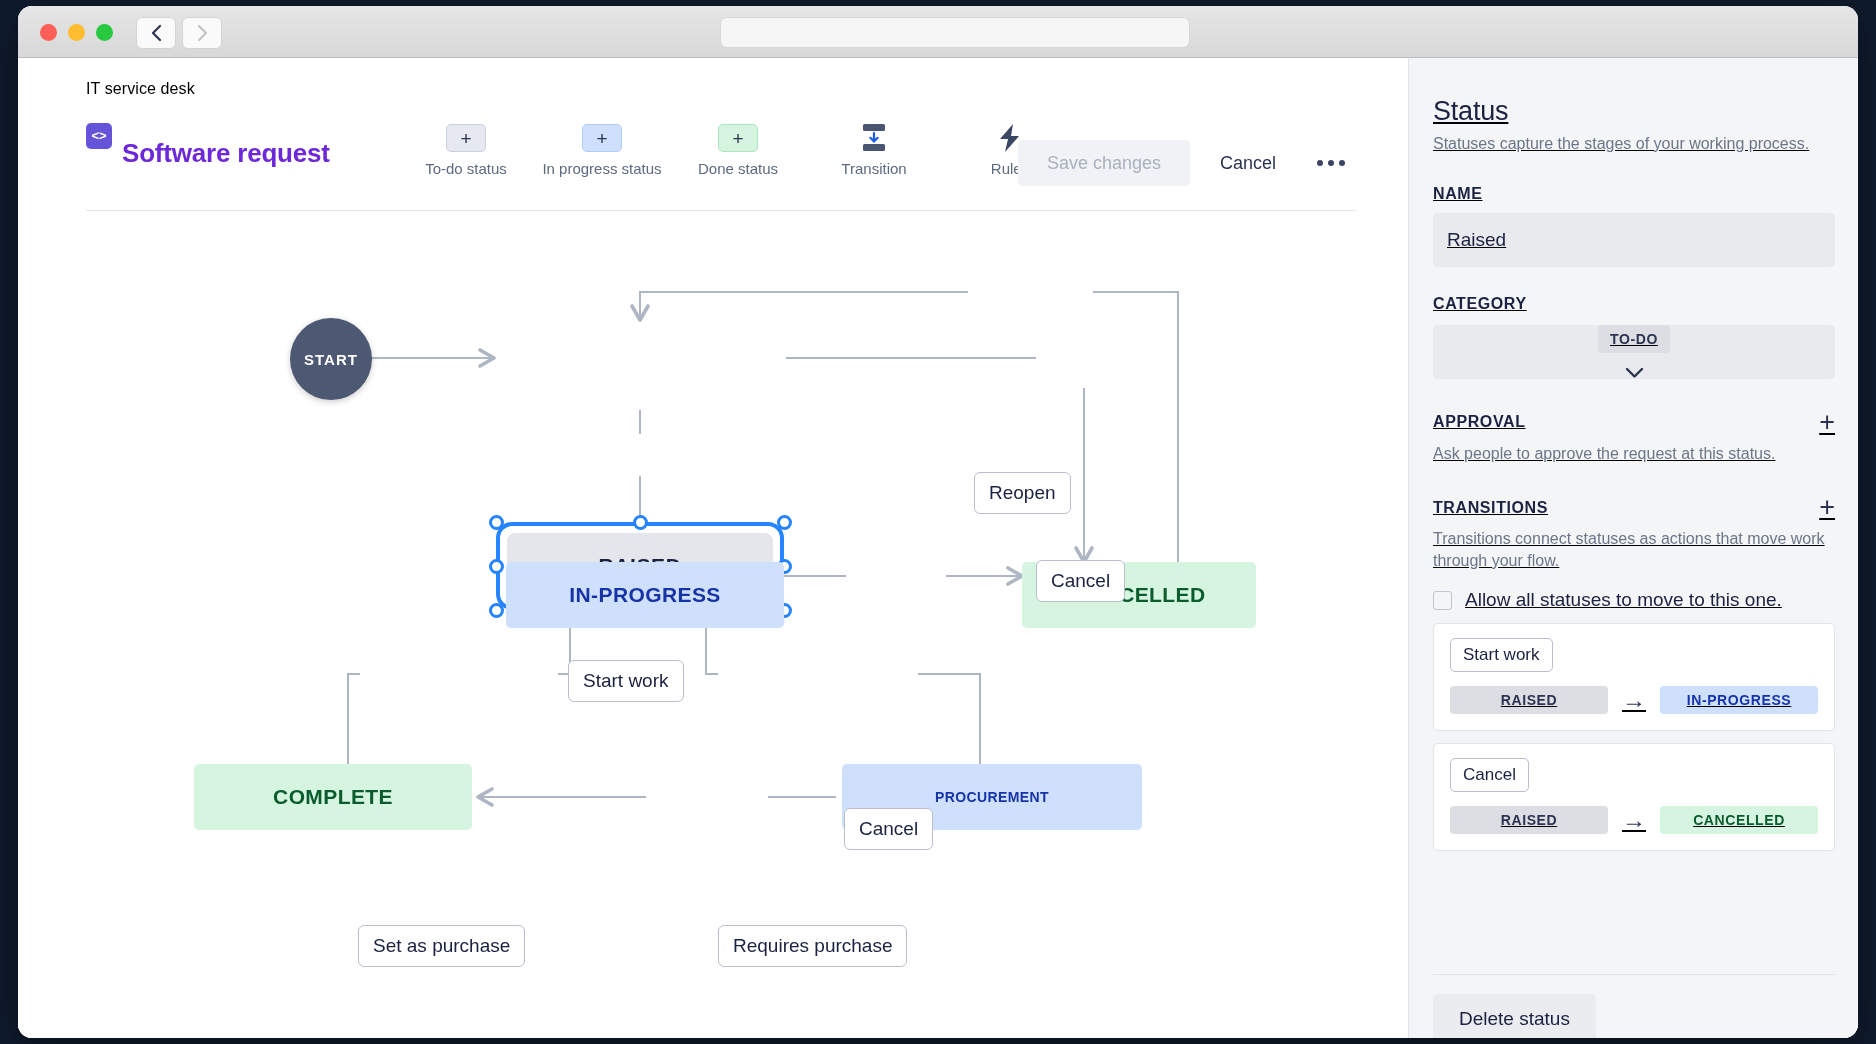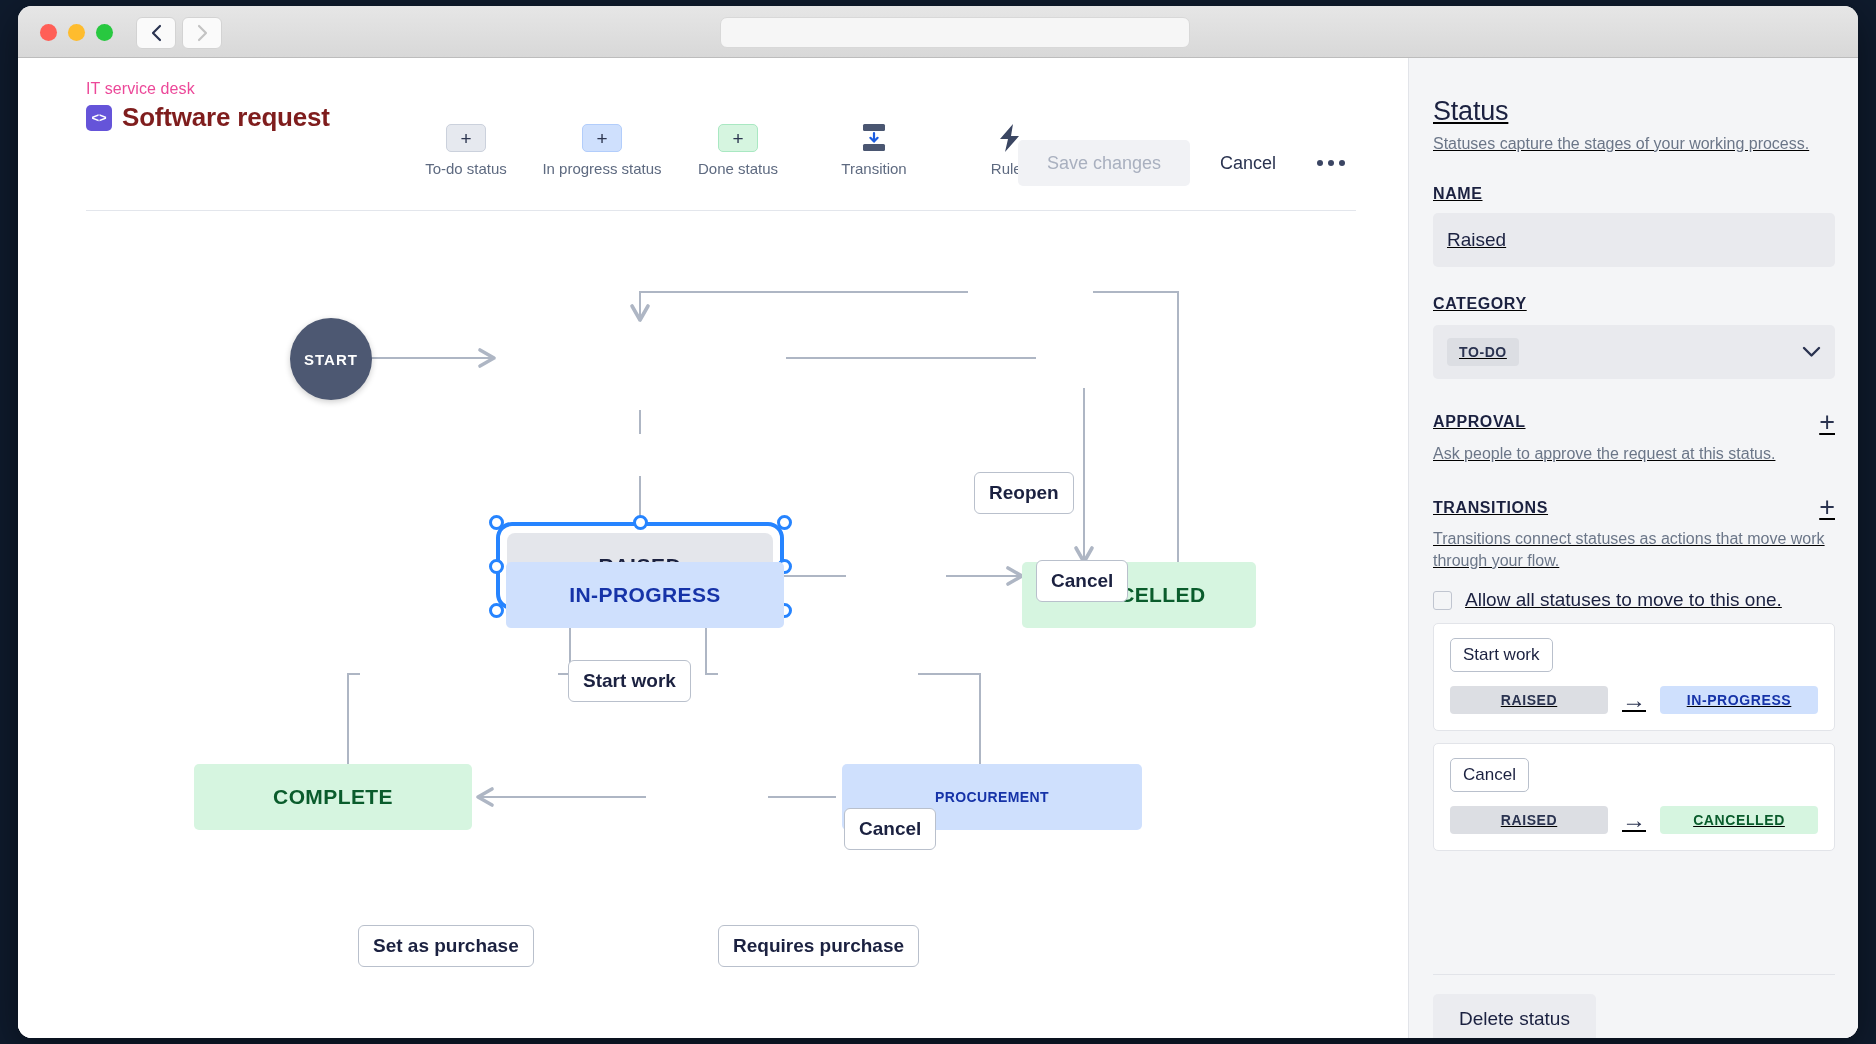--- a/index.html
+++ b/index.html
@@ -50,30 +50,30 @@
     border-radius: 7px;
   }
 
   
   #content { position: relative; height: 980px; background: #ffffff; }
 
   
   #apphead { position: relative; height: 96px; }
   #breadcrumb {
     position: absolute; left: 68px; top: 22px;
-    font-size: 16px; color: #ec4899; letter-spacing: .1px;
+    font-size: 16px; color: #000000; letter-spacing: .1px;
   }
   #titlerow { position: absolute; left: 68px; top: 44px; display: flex; align-items: center; gap: 10px; }
   #proj-icon {
     width: 26px; height: 26px; border-radius: 5px;
     background: #6554d9; color: #fff;
     font-size: 13px; font-weight: 700;
     display: flex; align-items: center; justify-content: center;
   }
-  #proj-title { font-size: 26px; font-weight: 700; color: #7f1d1d; letter-spacing: -.2px; }
+  #proj-title { font-size: 26px; font-weight: 700; color: #6d28d9; letter-spacing: -.2px; margin-top: 36px; }
 
   
   #tools { position: absolute; left: 380px; top: 66px; display: flex; gap: 0; }
   .tool { width: 136px; display: flex; flex-direction: column; align-items: center; gap: 8px; }
   .tool .chip {
     width: 40px; height: 28px; border-radius: 5px;
     display: flex; align-items: center; justify-content: center;
     font-size: 19px; color: #2c3550; line-height: 1;
   }
   .chip.todo  { background: #e6e9ef; border: 1px solid #cbd1dc; }
@@ -130,21 +130,20 @@
     position: absolute; width: 15px; height: 15px;
     background: #fff; border: 3.5px solid #2684ff; border-radius: 50%;
   }
 
   
   .elabel {
     position: absolute; display: flex; align-items: center; justify-content: center;
     background: #fff; border: 1.6px solid #b9c0cc; border-radius: 6px;
     font-size: 19px; color: #1b2140; white-space: nowrap; padding: 0 14px;
     height: 42px;
-    font-weight: bold;
   }
 
   
   #panel {
     position: absolute; right: 0; top: 0;
     width: 450px; height: 980px;
     background: #f4f5f7;
     border-left: 1px solid #e2e4e9;
   }
   #panel h1 { font-size: 27px; font-weight: 400; color: #1b2140; letter-spacing: -.2px; }
@@ -344,21 +343,21 @@
         <h1>Status</h1>
         <div class="p-sub" style="margin-top:6px;">Statuses capture the stages of your working process.</div>
 
         <div class="sec" style="margin-top:30px;">
           <div class="p-cap">NAME</div>
           <div class="field" style="margin-top:10px;">Raised</div>
         </div>
 
         <div class="sec" style="margin-top:28px;">
           <div class="p-cap">CATEGORY</div>
-          <div class="field select" style="margin-top:12px;">
+          <div class="field select" style="margin-top:12px;flex-direction:column;">
             <span class="pill todo">TO-DO</span>
             <svg width="19" height="12" viewBox="0 0 19 12">
               <path d="M2 2 L9.5 9.5 L17 2" fill="none" stroke="#2a3350" stroke-width="2.4" stroke-linecap="round" stroke-linejoin="round"></path>
             </svg>
           </div>
         </div>
 
         <div class="sec" style="margin-top:30px;">
           <div class="caprow">
             <span class="p-cap">APPROVAL</span>

